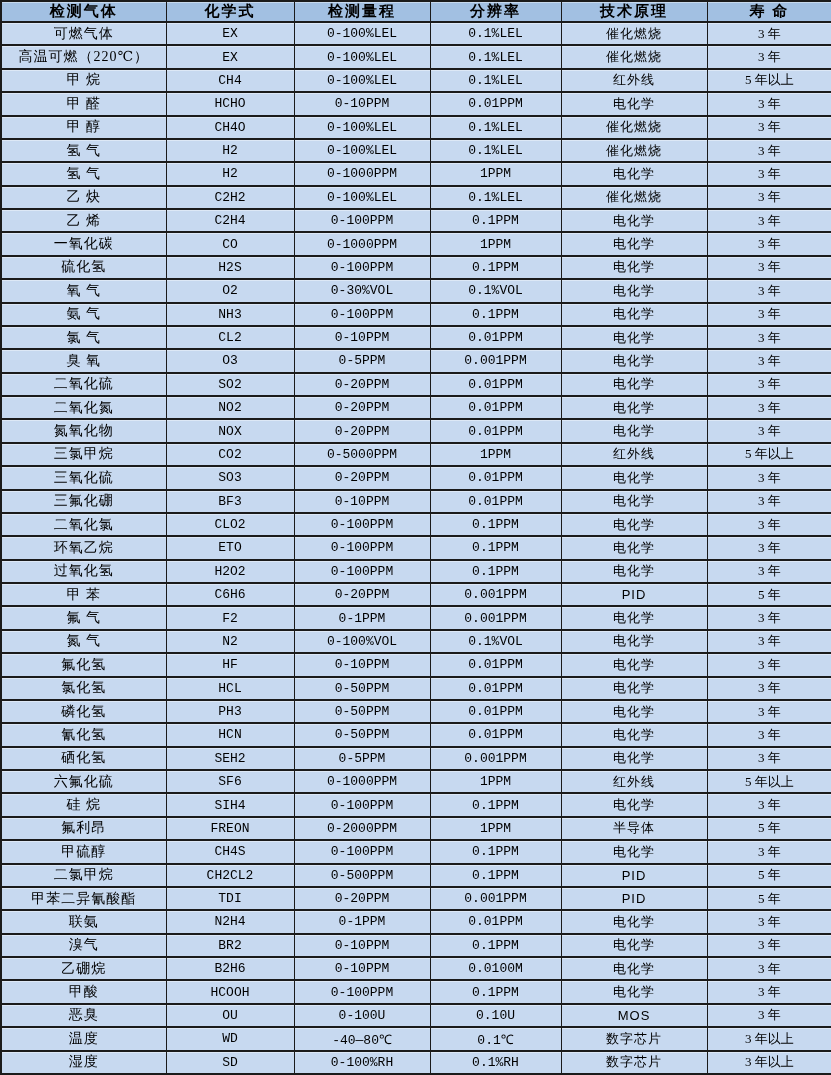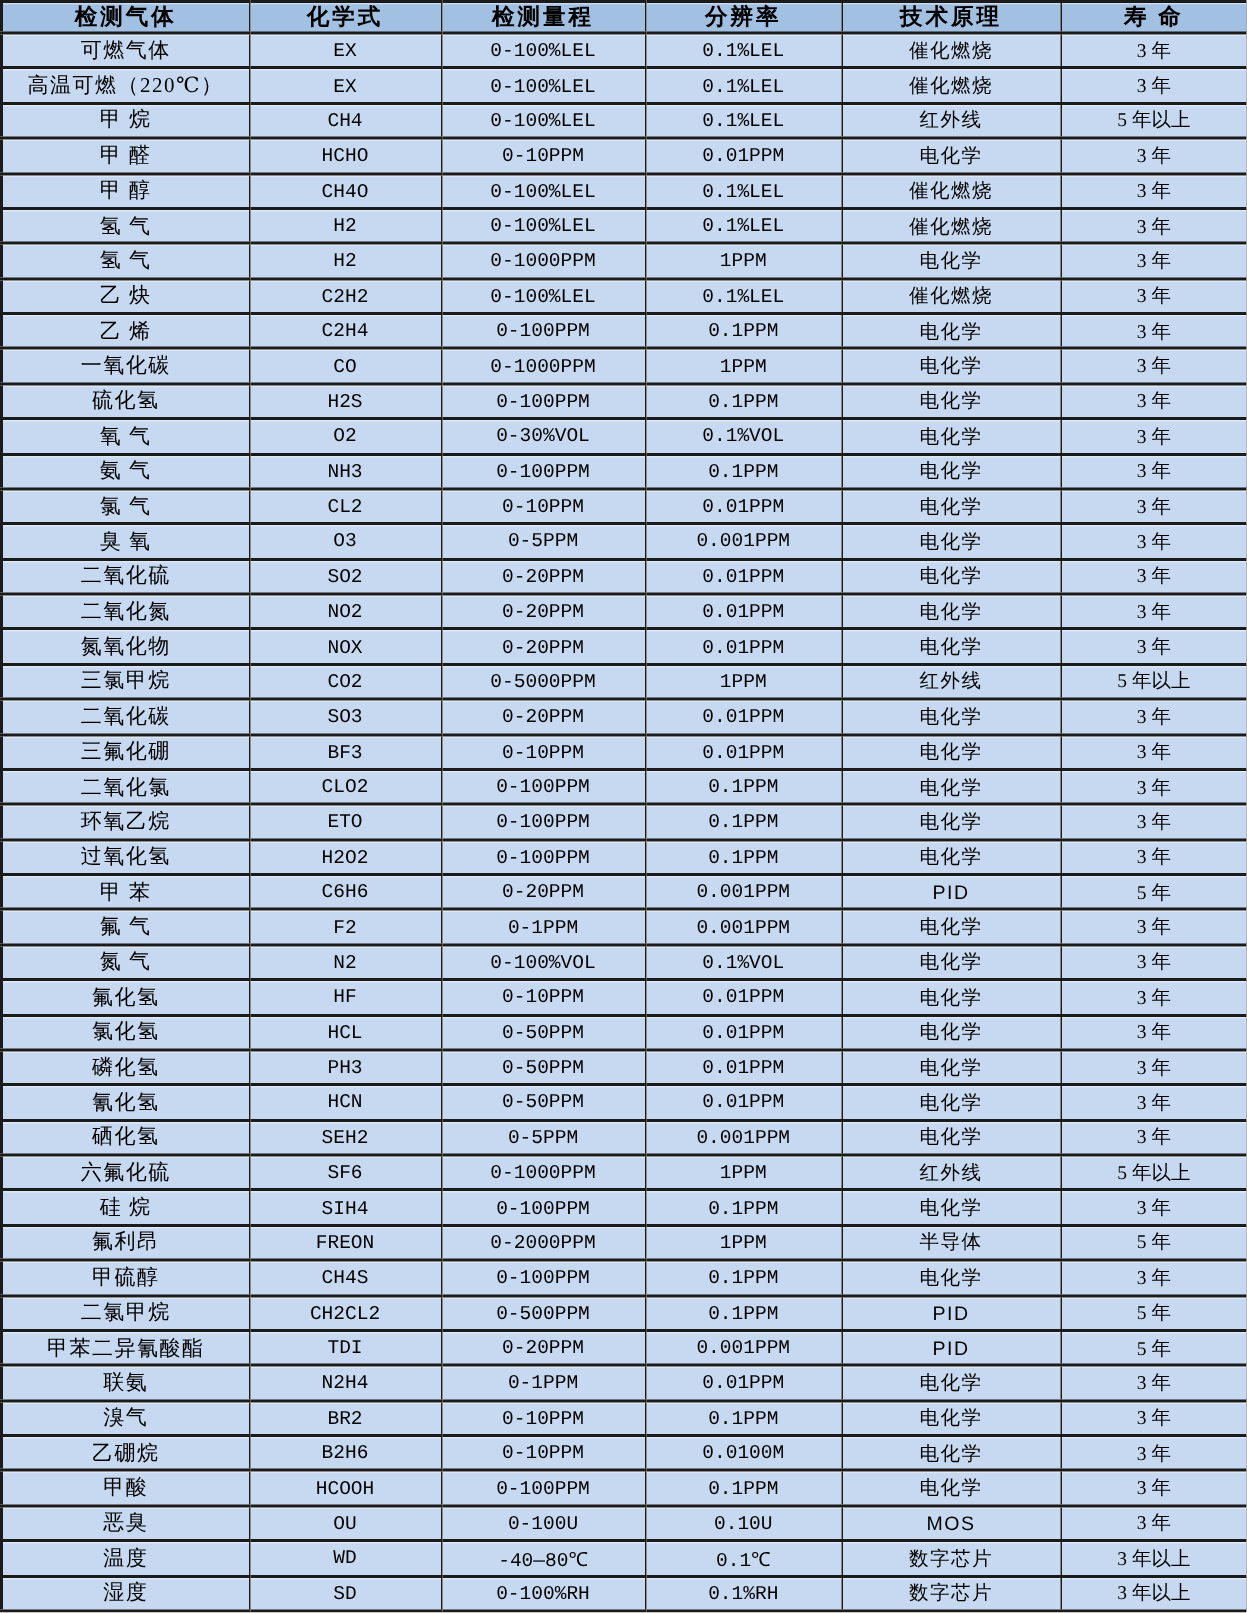--- a/index.html
+++ b/index.html
@@ -205,21 +205,21 @@
       </tr>
       <tr>
         <td class="col-0">三氯甲烷</td>
         <td class="col-1">CO2</td>
         <td class="col-2">0-5000PPM</td>
         <td class="col-3">1PPM</td>
         <td class="col-4">红外线</td>
         <td class="col-5">5 年以上</td>
       </tr>
       <tr>
-        <td class="col-0">二氧化碳</td>
+        <td class="col-0">三氧化硫</td>
         <td class="col-1">SO3</td>
         <td class="col-2">0-20PPM</td>
         <td class="col-3">0.01PPM</td>
         <td class="col-4">电化学</td>
         <td class="col-5">3 年</td>
       </tr>
       <tr>
         <td class="col-0">三氟化硼</td>
         <td class="col-1">BF3</td>
         <td class="col-2">0-10PPM</td>

